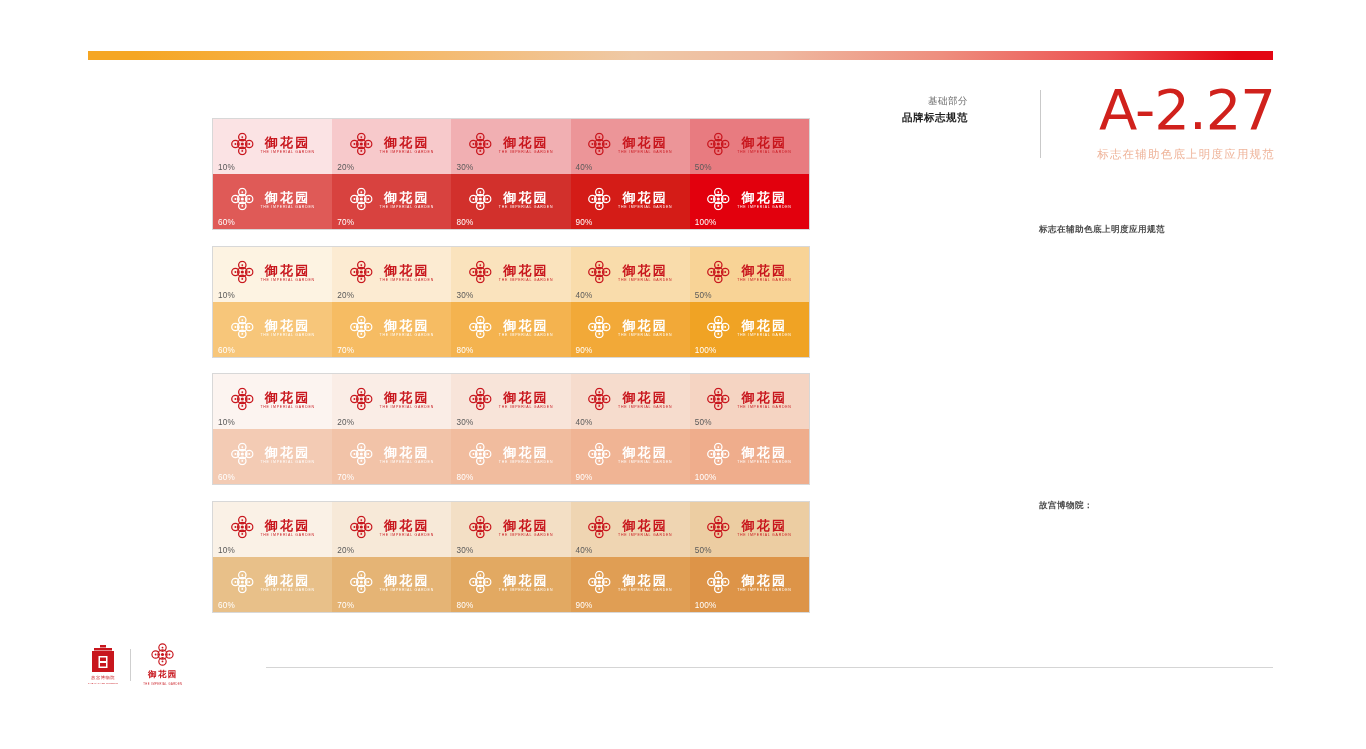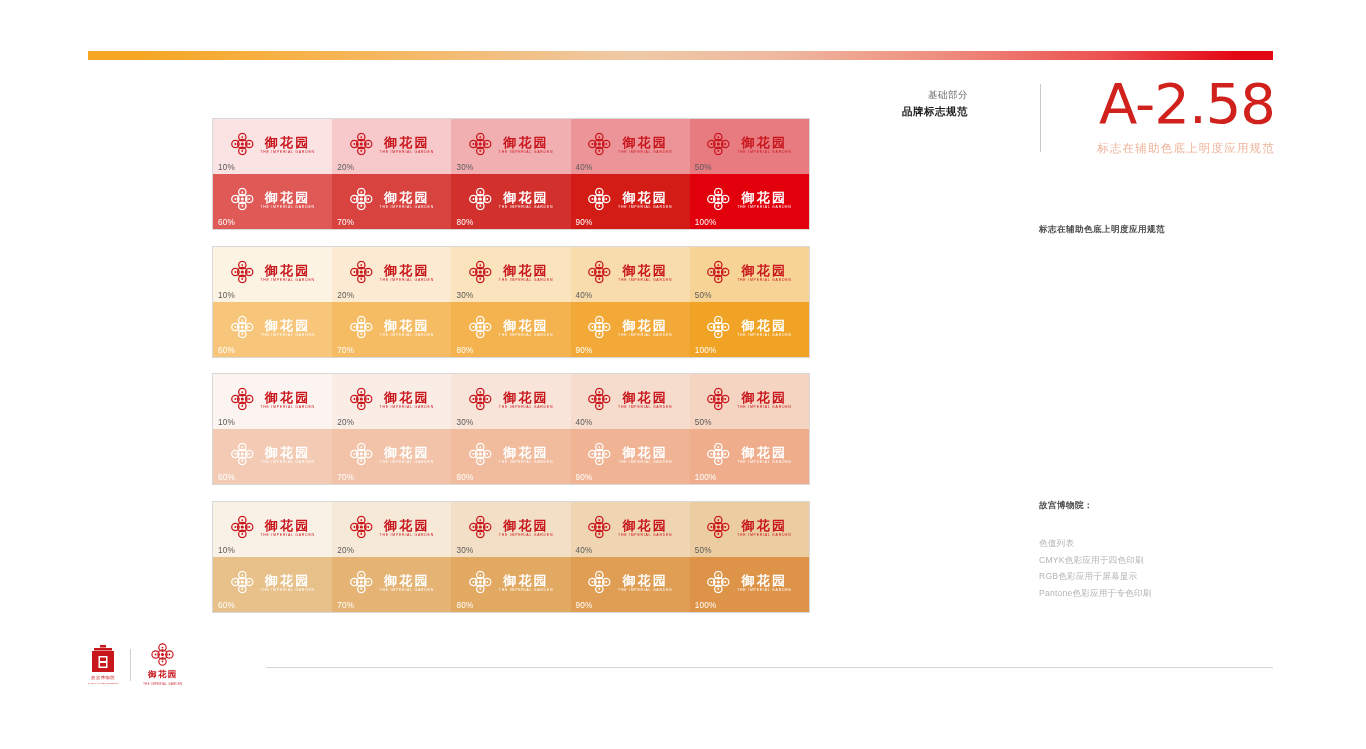--- a/index.html
+++ b/index.html
@@ -11,21 +11,21 @@
     overflow:hidden;
   }
 
   
   #top-rule{
     position:absolute; left:88px; top:51px; width:1185px; height:9px;
     background:linear-gradient(90deg,#F5A623 0%,#F5A623 4%,#F7B24A 18%,#F3BE7E 34%,#EFC9A6 46%,#EFB9A0 58%,#EE8E7E 72%,#EC5050 86%,#E30613 97%,#E30613 100%);
   }
 
   
-  #header{ position:absolute; left:930px; top:84px; width:340px; height:76px;text-decoration:underline; }
+  #header{ position:absolute; left:930px; top:90px; width:340px; height:76px;text-decoration:underline; }
   #header-left{
     position:absolute; right:302px; top:4px; text-align:right;
     line-height:1.55; white-space:nowrap;
   }
   .hdr-sub{ font-size:9.5px; color:#6b6b6b; letter-spacing:.5px; }
   .hdr-main{ font-size:10.5px; color:#1d1d1d; font-weight:bold; letter-spacing:.5px; }
   #header-divider{
     position:absolute; left:110px; top:0; width:1px; height:68px; background:#c9c9c9;
   }
   #header-right{ position:absolute; left:130px; top:-8px; width:215px; text-align:right; }
@@ -112,32 +112,31 @@
 
 <div id="top-rule"></div>
 
 <div id="header">
   <div id="header-left">
     <div class="hdr-sub">基础部分</div>
     <div class="hdr-main">品牌标志规范</div>
   </div>
   <div id="header-divider"></div>
   <div id="header-right">
-    <div id="code-number">A-2.58</div>
+    <div id="code-number">A-2.27</div>
     <div id="code-caption">标志在辅助色底上明度应用规范</div>
   </div>
 </div>
 
 <div id="right-copy">
   <div class="copy-title">标志在辅助色底上明度应用规范</div>
 </div>
 
 <div id="right-notes">
   <div class="notes-title">故宫博物院：</div>
-  <div class="notes-body">色值列表<br>CMYK色彩应用于四色印刷<br>RGB色彩应用于屏幕显示<br>Pantone色彩应用于专色印刷</div>
 </div>
 
 <div class="grid" id="grid-red">
     <div class="cell" style="background: rgb(251, 227, 228);">
       <div class="lockup">
         <svg class="mark" viewBox="0 0 100 100">
           <g fill="none" stroke="#C8161D" stroke-width="5.5">
             <circle cx="50" cy="20" r="16"></circle>
             <circle cx="50" cy="80" r="16"></circle>
             <circle cx="20" cy="50" r="16"></circle>

